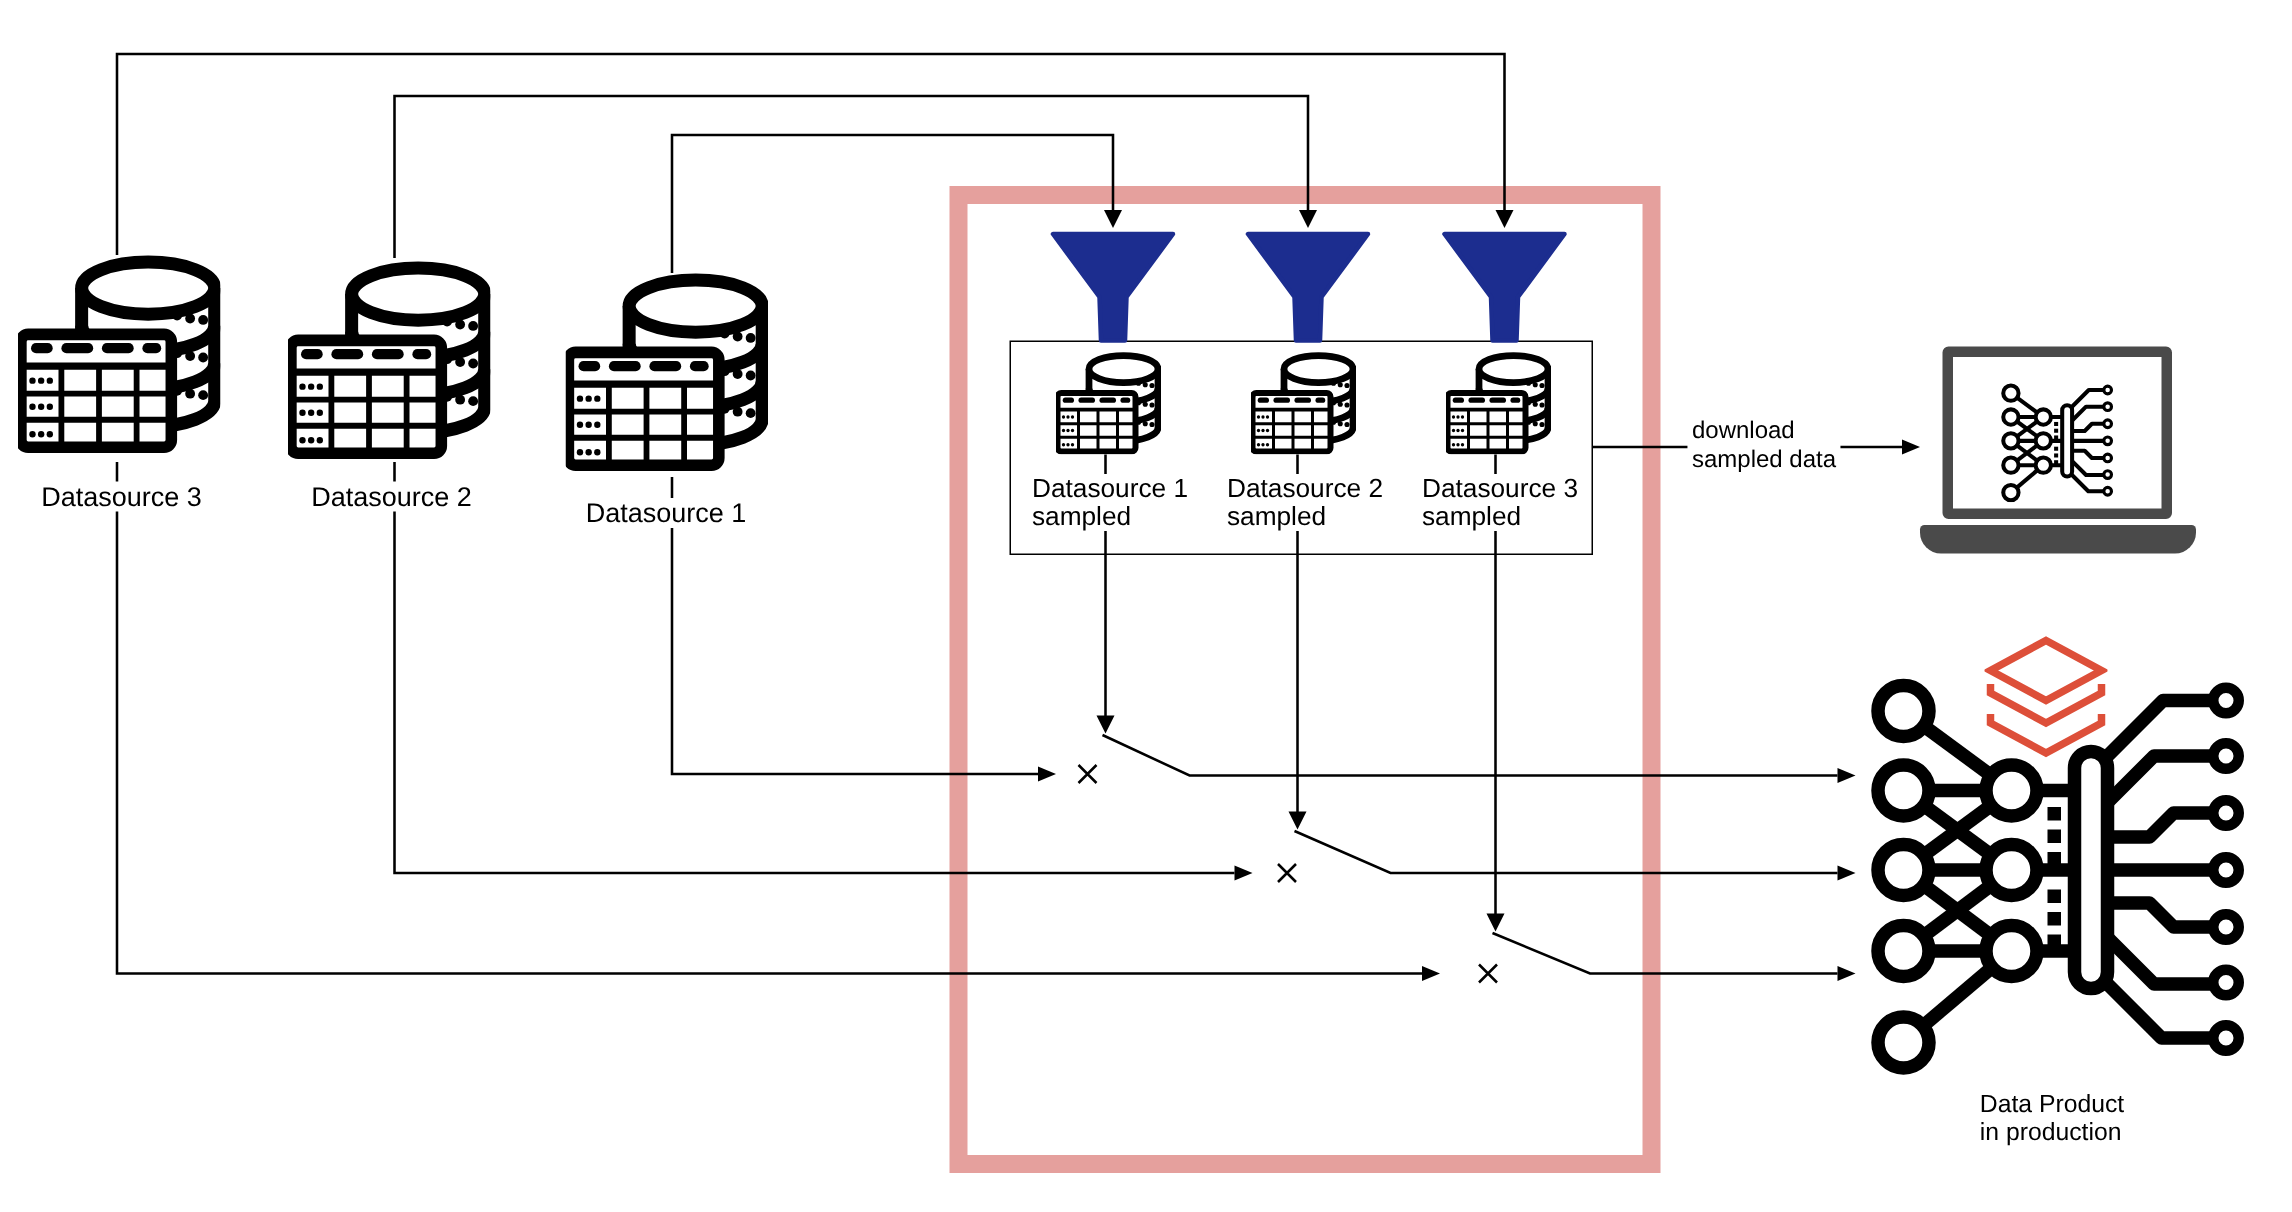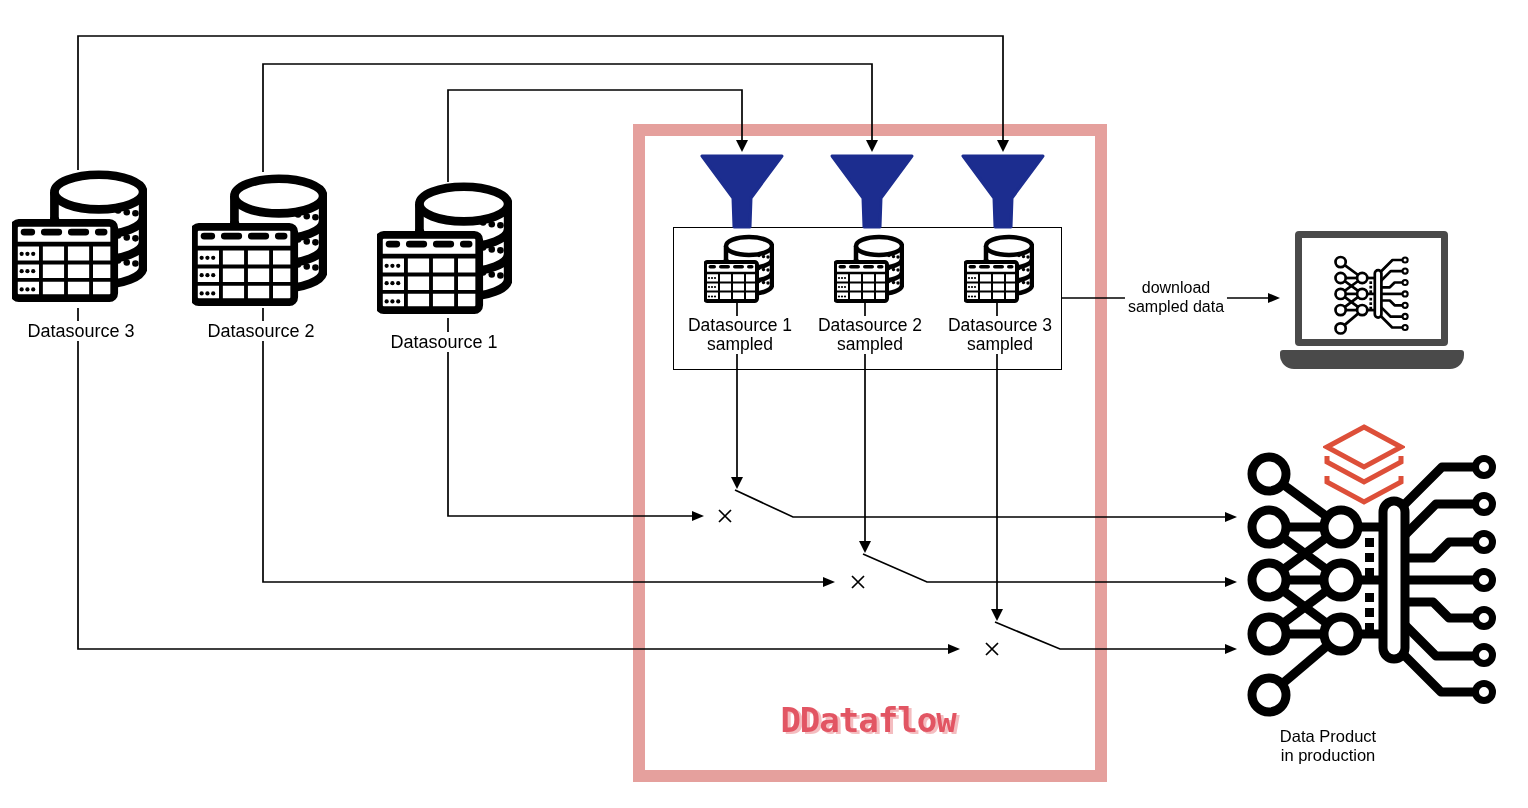--- a/index.html
+++ b/index.html
@@ -6,21 +6,21 @@
   #stage{position:relative;width:1528px;height:808px;background:#fff;overflow:hidden;
          font-family:"Liberation Sans",sans-serif;color:#000;}
   
   .pink-box{position:absolute;left:633px;top:124px;width:474px;height:658px;
             box-sizing:border-box;border:12px solid var(--color-box_border,#e5a09d);
             background:transparent;z-index:1;}
   .sample-box{position:absolute;left:673px;top:227px;width:389px;height:143px;
               box-sizing:border-box;border:1.5px solid #000;background:#fff;z-index:2;}
   svg.wires{position:absolute;left:0;top:0;z-index:3;pointer-events:none;}
   .icon-abs{position:absolute;z-index:4;}
-  .lbl{position:absolute;z-index:5;transform:translateX(-50%);text-align:center;
+  .lbl{position:absolute;z-index:5;transform:translateX(-50%);
        background:#fff;padding:0 3px;line-height:20px;font-size:18px;white-space:nowrap;}
   .lbl .ln{display:block;}
   .lbl-sm{font-size:17.5px;line-height:19px;padding:0 2px;}
   .lbl-dl{font-size:16px;line-height:19px;}
   .lbl-prod{font-size:16.5px;line-height:19px;background:transparent;}
   .ddataflow{position:absolute;z-index:5;transform:translateX(-50%);
              font-family:"DejaVu Sans Mono",monospace;font-weight:bold;font-size:34px;
              letter-spacing:-1px;color:var(--color-title,#e25563);
              text-shadow:3px 2px 0 var(--color-title_shadow,#f4bdc0);white-space:nowrap;}
   .funnel{fill:var(--color-funnel,#1c2d8f);stroke:var(--color-funnel,#1c2d8f);
@@ -241,20 +241,19 @@
 
   <svg class="icon-abs" style="left:1237px;top:437px" width="280" height="280" viewBox="0 0 280 280">
       <use href="#nnchip"></use>
     </svg>
   <svg class="icon-abs logo" style="left:1323px;top:424px" width="82" height="84" viewBox="0 0 82 84">
     <path d="M41,3 L78,23 L41,43 L4,23 Z"></path>
     <path d="M4,32 L4,38 L41,58 L78,38 L78,32"></path>
     <path d="M4,52 L4,58 L41,78 L78,58 L78,52"></path>
   </svg>
 
-  <div class="lbl lbl-prod" style="left:1328px;top:727px">
+  <div class="lbl lbl-prod" style="left:1368px;top:727px">
     <span class="ln">Data Product</span>
     <span class="ln">in production</span>
   </div>
 
-  <div class="ddataflow" style="left:868px;top:700px">DDataflow</div>
 
 </div>
 
 </body></html>

